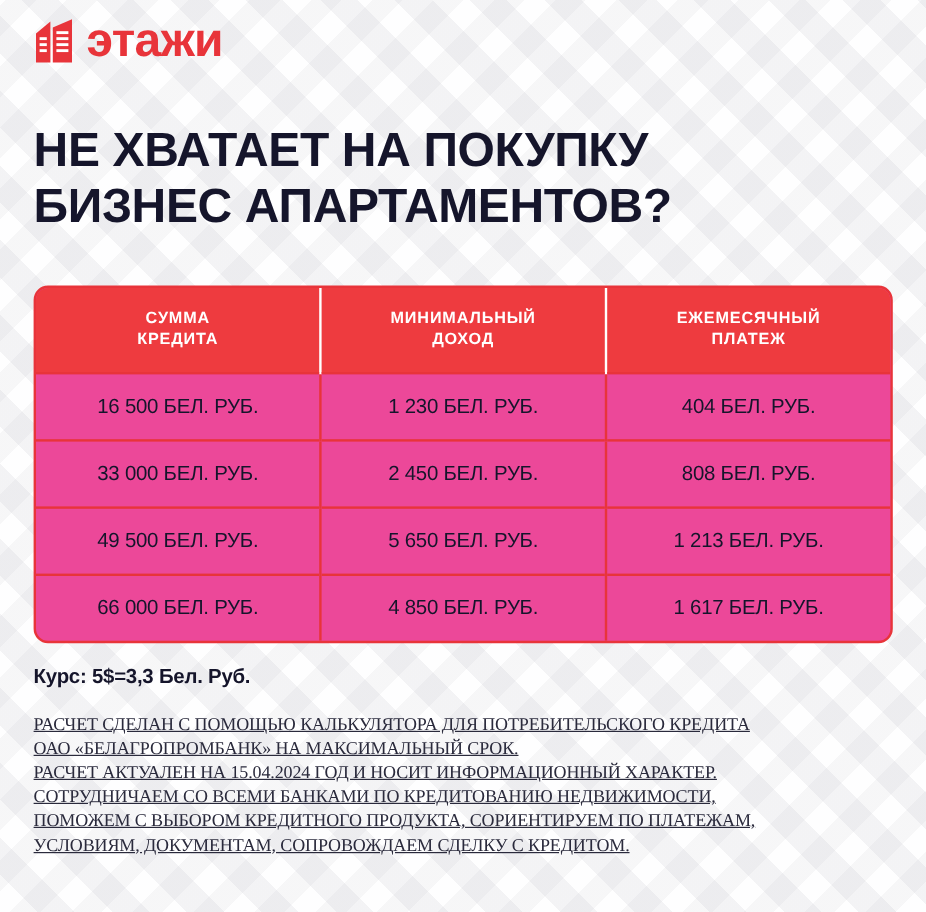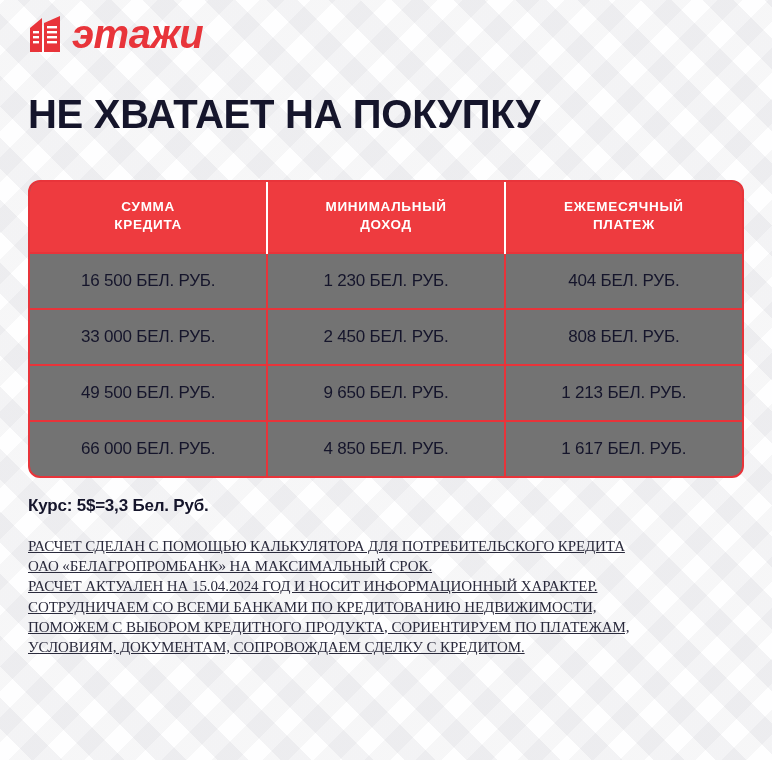--- a/index.html
+++ b/index.html
@@ -66,44 +66,43 @@
     position: relative;
     flex: none;
   }
   .logo-text {
     font-size: 40px;
     font-weight: bold;
     letter-spacing: -0.5px;
     color: #e8343a;
     line-height: 1;
     font-family: "Liberation Sans", sans-serif;
-    font-style: italic;
   }
 
   
   .headline {
-    margin-top: 37px;
+    margin-top: 48px;
     font-size: 40px;
     font-weight: bold;
     line-height: 1.17;
     letter-spacing: -0.3px;
     color: #15152b;
     text-transform: uppercase;
   }
   .headline .line {
     display: block;
   }
 
   
   .table-wrap {
     margin-top: 42px;
     border: 2px solid #e8343a;
     border-radius: 12px;
     overflow: hidden;
-    background: #737373;
+    background: #ec4899;
   }
   table.rate-table {
     width: 100%;
     border-collapse: collapse;
     table-layout: fixed;
   }
   table.rate-table thead th {
     background: #ee3b3f;
     color: #ffffff;
     font-size: 13.5px;
@@ -179,20 +178,21 @@
           <rect x="19" y="22" width="10" height="2.4"></rect>
           <rect x="19" y="27" width="10" height="2.4"></rect>
         </g>
       </svg>
     </span>
     <span class="logo-text">этажи</span>
   </div>
 
   <h1 class="headline">
     <span class="line">НЕ ХВАТАЕТ НА ПОКУПКУ</span>
+    <span class="line">БИЗНЕС АПАРТАМЕНТОВ?</span>
   </h1>
 
   <div class="table-wrap">
     <table class="rate-table">
       <thead>
         <tr>
           <th>
             <span>СУММА</span><br>
             <span>КРЕДИТА</span>
           </th>
@@ -212,21 +212,21 @@
           <td>1 230 БЕЛ. РУБ.</td>
           <td>404 БЕЛ. РУБ.</td>
         </tr>
         <tr>
           <td>33 000 БЕЛ. РУБ.</td>
           <td>2 450 БЕЛ. РУБ.</td>
           <td>808 БЕЛ. РУБ.</td>
         </tr>
         <tr>
           <td>49 500 БЕЛ. РУБ.</td>
-          <td>9 650 БЕЛ. РУБ.</td>
+          <td>5 650 БЕЛ. РУБ.</td>
           <td>1 213 БЕЛ. РУБ.</td>
         </tr>
         <tr>
           <td>66 000 БЕЛ. РУБ.</td>
           <td>4 850 БЕЛ. РУБ.</td>
           <td>1 617 БЕЛ. РУБ.</td>
         </tr>
       </tbody>
     </table>
   </div>

